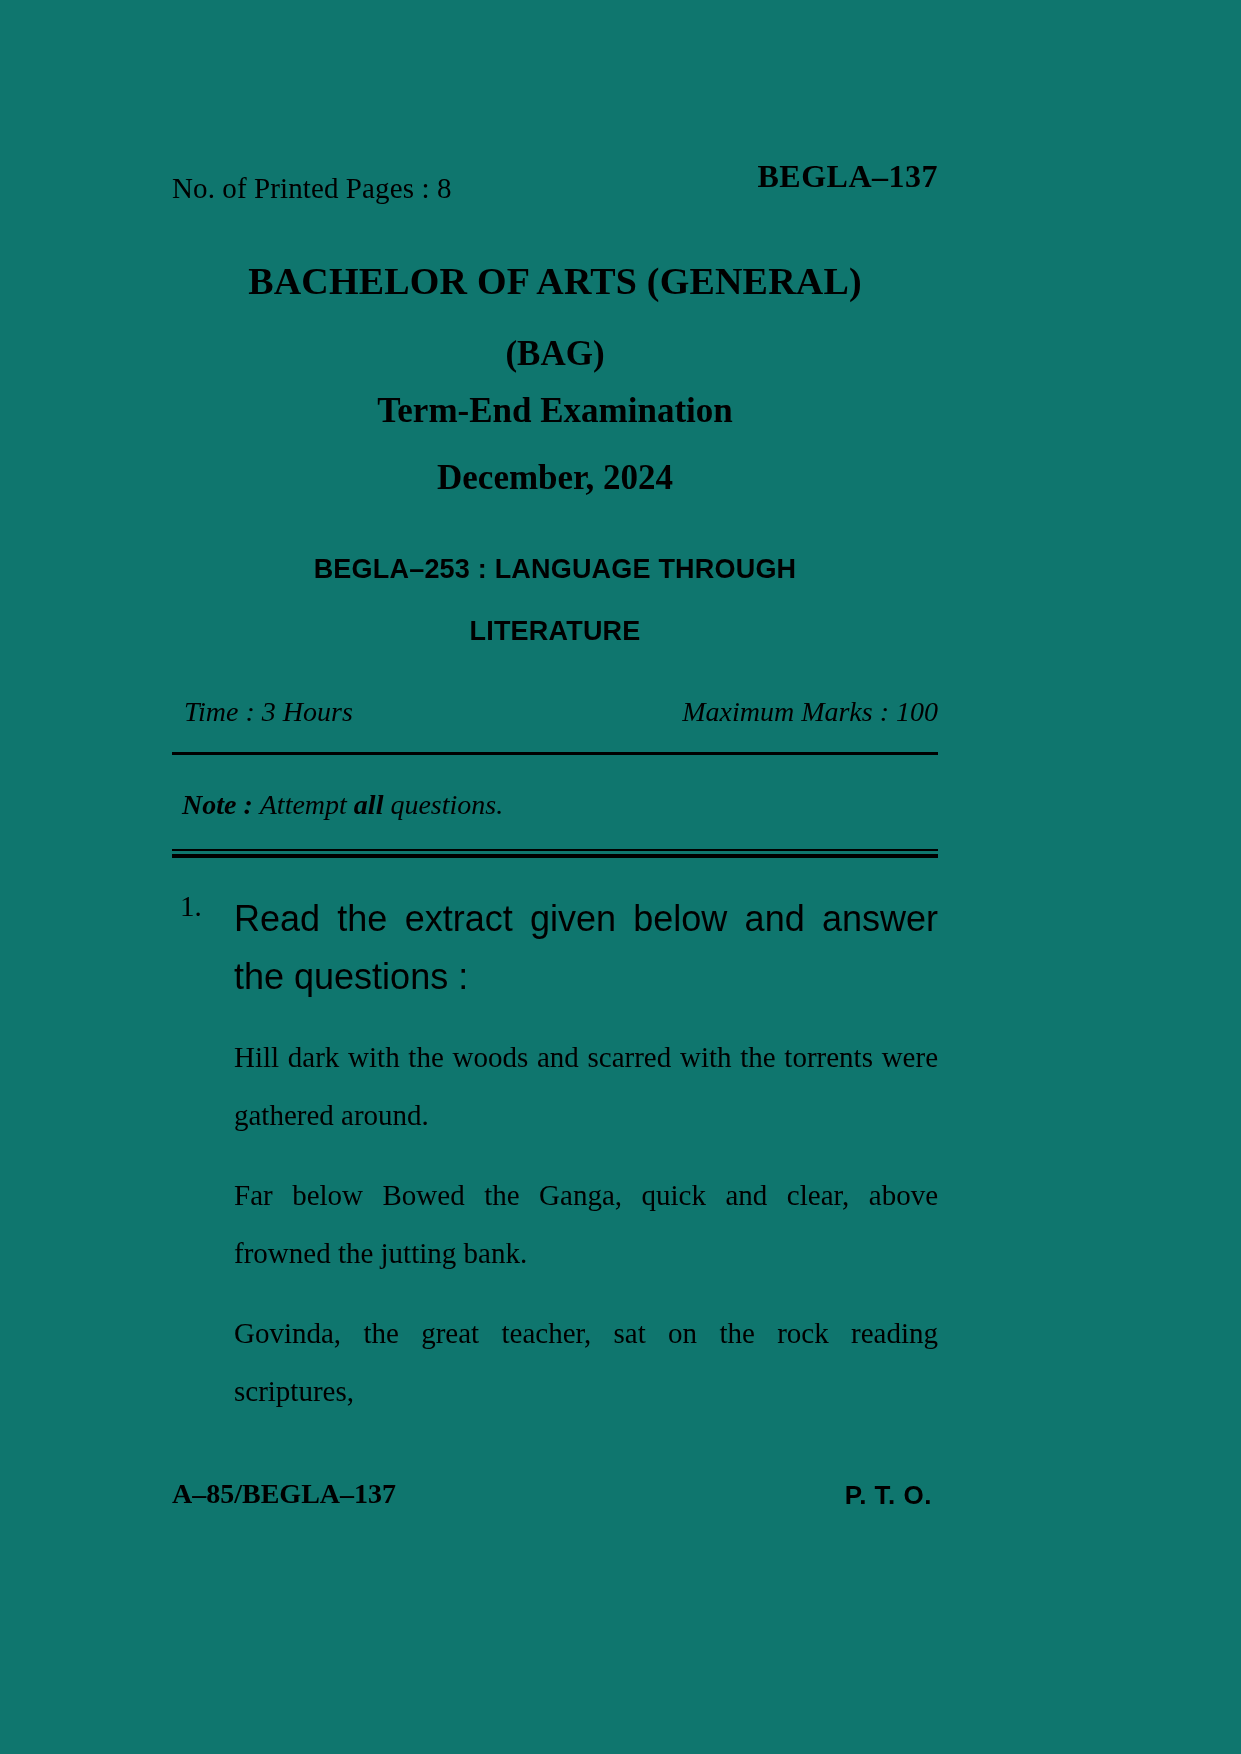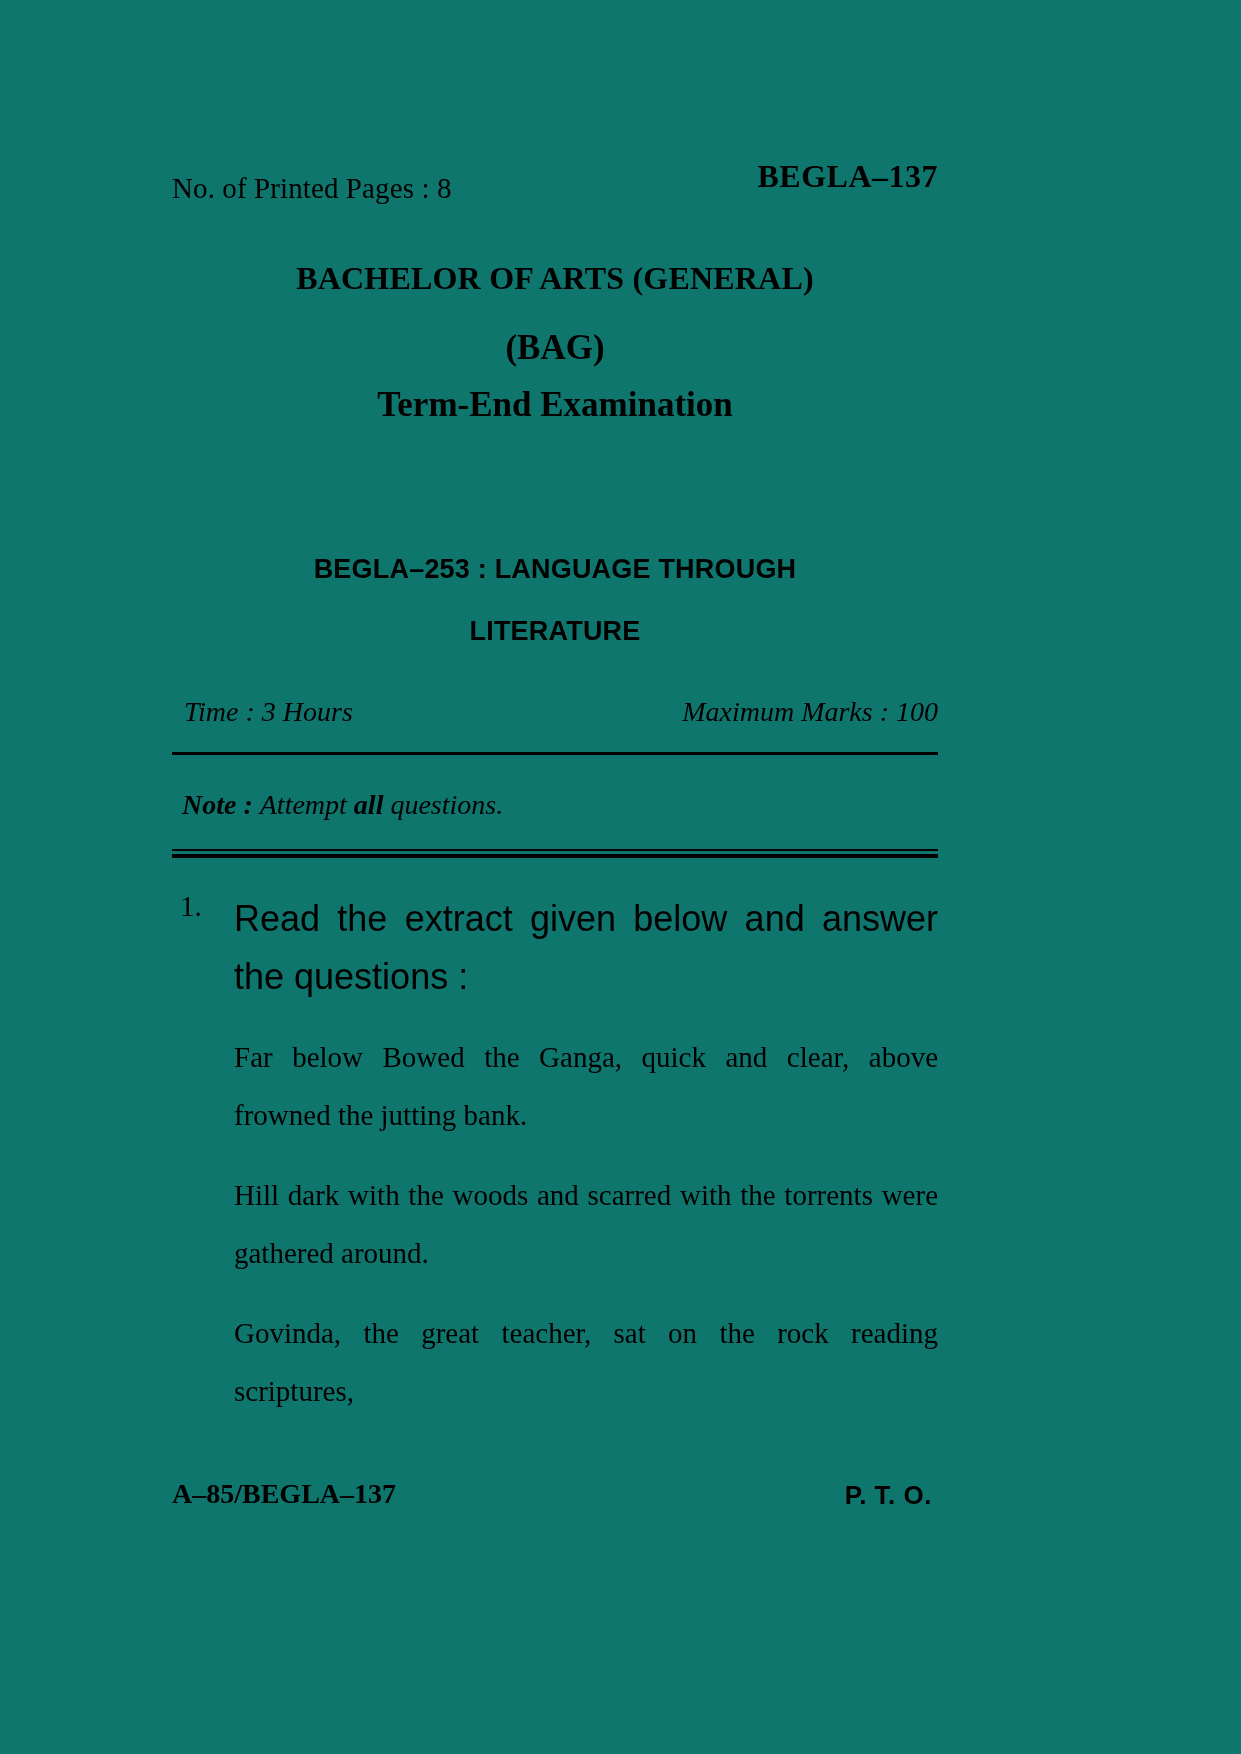--- a/index.html
+++ b/index.html
@@ -60,21 +60,21 @@
     left: 0;
     width: 766px;
     text-align: center;
   }
   .t-line {
     font-weight: bold;
     font-family: "Liberation Serif", "DejaVu Serif", serif;
     line-height: 1.0;
     white-space: nowrap;
   }
-  .t-degree   { font-size: 32px; margin-bottom: 36px; letter-spacing: 0.2px; }
+  .t-degree   { font-size: 38px; margin-bottom: 36px; letter-spacing: 0.2px; }
   .t-abbrev   { font-size: 35px; margin-bottom: 22px; }
   .t-term     { font-size: 35px; margin-bottom: 32px; text-align: center; }
   .t-session  { font-size: 35px; margin-bottom: 36px; }
 
   .subject-block {
     position: absolute;
     top: 556px;
     left: 0;
     width: 766px;
     text-align: center;
@@ -217,20 +217,21 @@
 
     <div class="header-row">
       <div class="printed-pages">No. of Printed Pages : 8</div>
       <div class="paper-code">BEGLA–137</div>
     </div>
 
     <div class="title-block">
       <div class="t-line t-degree">BACHELOR OF ARTS (GENERAL)</div>
       <div class="t-line t-abbrev">(BAG)</div>
       <div class="t-line t-term">Term-End Examination</div>
+      <div class="t-line t-session">December, 2024</div>
     </div>
 
     <div class="subject-block">
       <div class="subject-line">BEGLA–253 : LANGUAGE THROUGH</div>
       <div class="subject-line second">LITERATURE</div>
     </div>
 
     <div class="timemarks">
       <div class="tm-left">Time : 3 Hours</div>
       <div class="tm-right">Maximum Marks : 100</div>
@@ -243,22 +244,22 @@
     <div class="rule-double">
       <div class="thin"></div>
       <div class="thick"></div>
     </div>
 
     <div class="qblock">
       <div class="q-row">
         <span class="q-num">1.</span>
         <div class="q-text">Read the extract given below and answer the questions :</div>
       </div>
+      <div class="extract-para">Hill dark with the woods and scarred with the torrents were gathered around.</div>
       <div class="extract-para">Far below Bowed the Ganga, quick and clear, above frowned the jutting bank.</div>
-      <div class="extract-para">Hill dark with the woods and scarred with the torrents were gathered around.</div>
       <div class="extract-para">Govinda, the great teacher, sat on the rock reading scriptures,</div>
     </div>
 
     <div class="footer">
       <div class="footer-left">A–85/BEGLA–137</div>
       <div class="footer-right">P. T. O.</div>
     </div>
 
   </div>
 </div>

